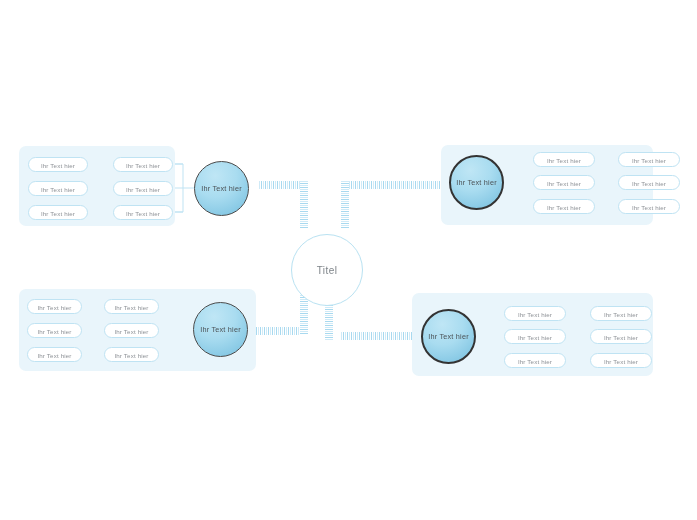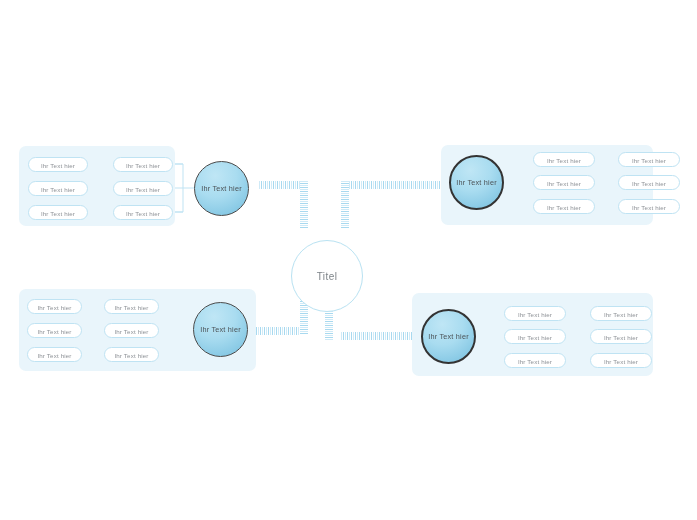--- a/index.html
+++ b/index.html
@@ -51,21 +51,21 @@
     display:flex;align-items:center;justify-content:center;
     color:#4b5256;
     font-size:7.3px;
     letter-spacing:.2px;
     white-space:nowrap;
   }
   .branch.thick{border-width:2.2px;border-color:#333333;}
 
   
   #center{
-    position:absolute;left:291px;top:240px;
+    position:absolute;left:291px;top:234px;
     width:72px;height:72px;border-radius:50%;
     background:#ffffff;
     border:1.3px solid #b9e2f2;
     box-sizing:border-box;
     display:flex;align-items:center;justify-content:center;
     color:#7d8388;font-size:10px;letter-spacing:.4px;
   }
 
   
   .band{position:absolute;}

